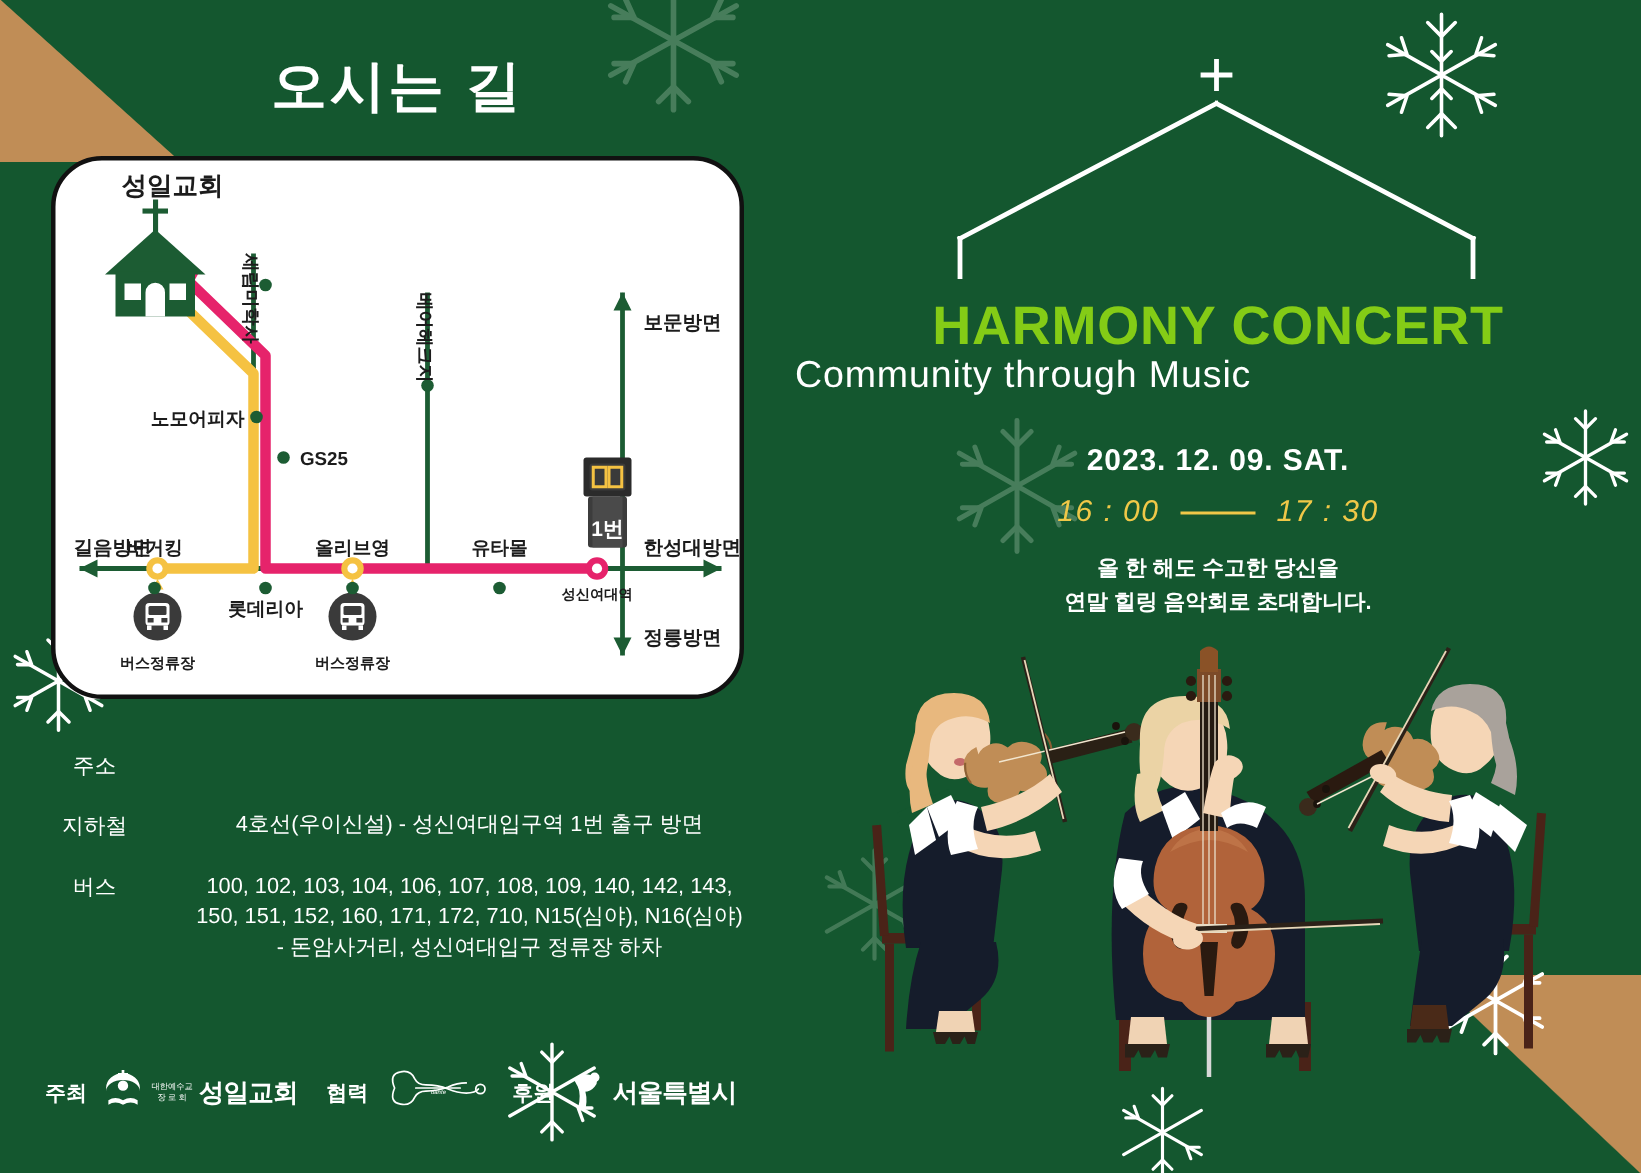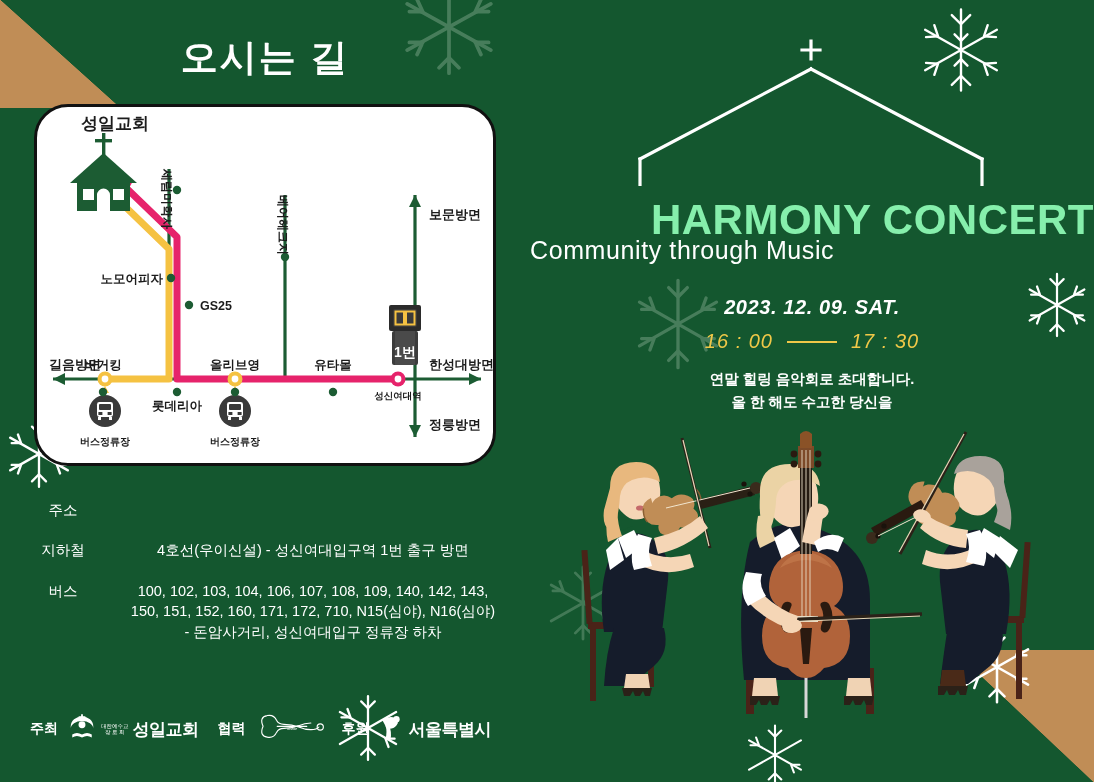--- a/index.html
+++ b/index.html
@@ -59,31 +59,31 @@
   }
   .credit-label{font-size:14px;font-weight:700;color:#fff;white-space:nowrap;}
   .credit-mark{display:flex;align-items:center;gap:4px;}
   .credit-name{font-size:17px;font-weight:800;color:#fff;letter-spacing:-.5px;white-space:nowrap;}
   .credit-sub{font-size:5.5px;line-height:1.15;color:#fff;text-align:center;white-space:nowrap;}
 
   
   .right{position:absolute;left:530px;top:0;width:564px;height:782px;}
   .church-outline{position:absolute;left:78px;top:14px;width:420px;height:172px;}
   .main-title{
-    position:absolute;left:0;right:0;top:196px;text-align:right;
-    font-size:42px;font-weight:800;letter-spacing:.5px;color:#86efac;
+    position:absolute;left:0;right:0;top:196px;text-align:center;
+    font-size:36px;font-weight:800;letter-spacing:.5px;color:#84cc16;
     white-space:nowrap;
   }
   .sub-title{
     position:absolute;left:0;right:0;top:236px;text-align:left;
     font-size:25px;font-weight:300;letter-spacing:.6px;color:#ffffff;
   }
   .date-line{
     position:absolute;left:0;right:0;top:296px;text-align:center;
-    font-size:20px;font-weight:700;letter-spacing:.6px;color:#ffffff;font-style:italic;
+    font-size:20px;font-weight:700;letter-spacing:.6px;color:#ffffff;
   }
   .time-line{
     position:absolute;left:0;right:0;top:330px;
     display:flex;align-items:center;justify-content:center;gap:14px;
     color:#f0c848;font-size:20px;font-weight:500;letter-spacing:1px;font-style:italic;
   }
   .time-dash{width:50px;height:2px;background:#f0c848;display:inline-block;}
   .invite{
     position:absolute;left:0;right:0;top:368px;text-align:center;
     font-size:14.5px;line-height:1.6;font-weight:600;color:#ffffff;
@@ -398,22 +398,22 @@
     <div class="sub-title">Community through Music</div>
     <div class="date-line">2023. 12. 09. SAT.</div>
 
     <div class="time-line">
       <span>16 : 00</span>
       <span class="time-dash"></span>
       <span>17 : 30</span>
     </div>
 
     <div class="invite">
+      <div>올 한 해도 수고한 당신을</div>
       <div>연말 힐링 음악회로 초대합니다.</div>
-      <div>올 한 해도 수고한 당신을</div>
     </div>
 
     <div class="musicians">
       <svg width="500" height="290" viewBox="0 0 500 290">
 
         <g>
 
           <g fill="#4a2318">
             <rect x="18" y="192" width="68" height="7"></rect>
             <rect x="20" y="199" width="6" height="72"></rect>

